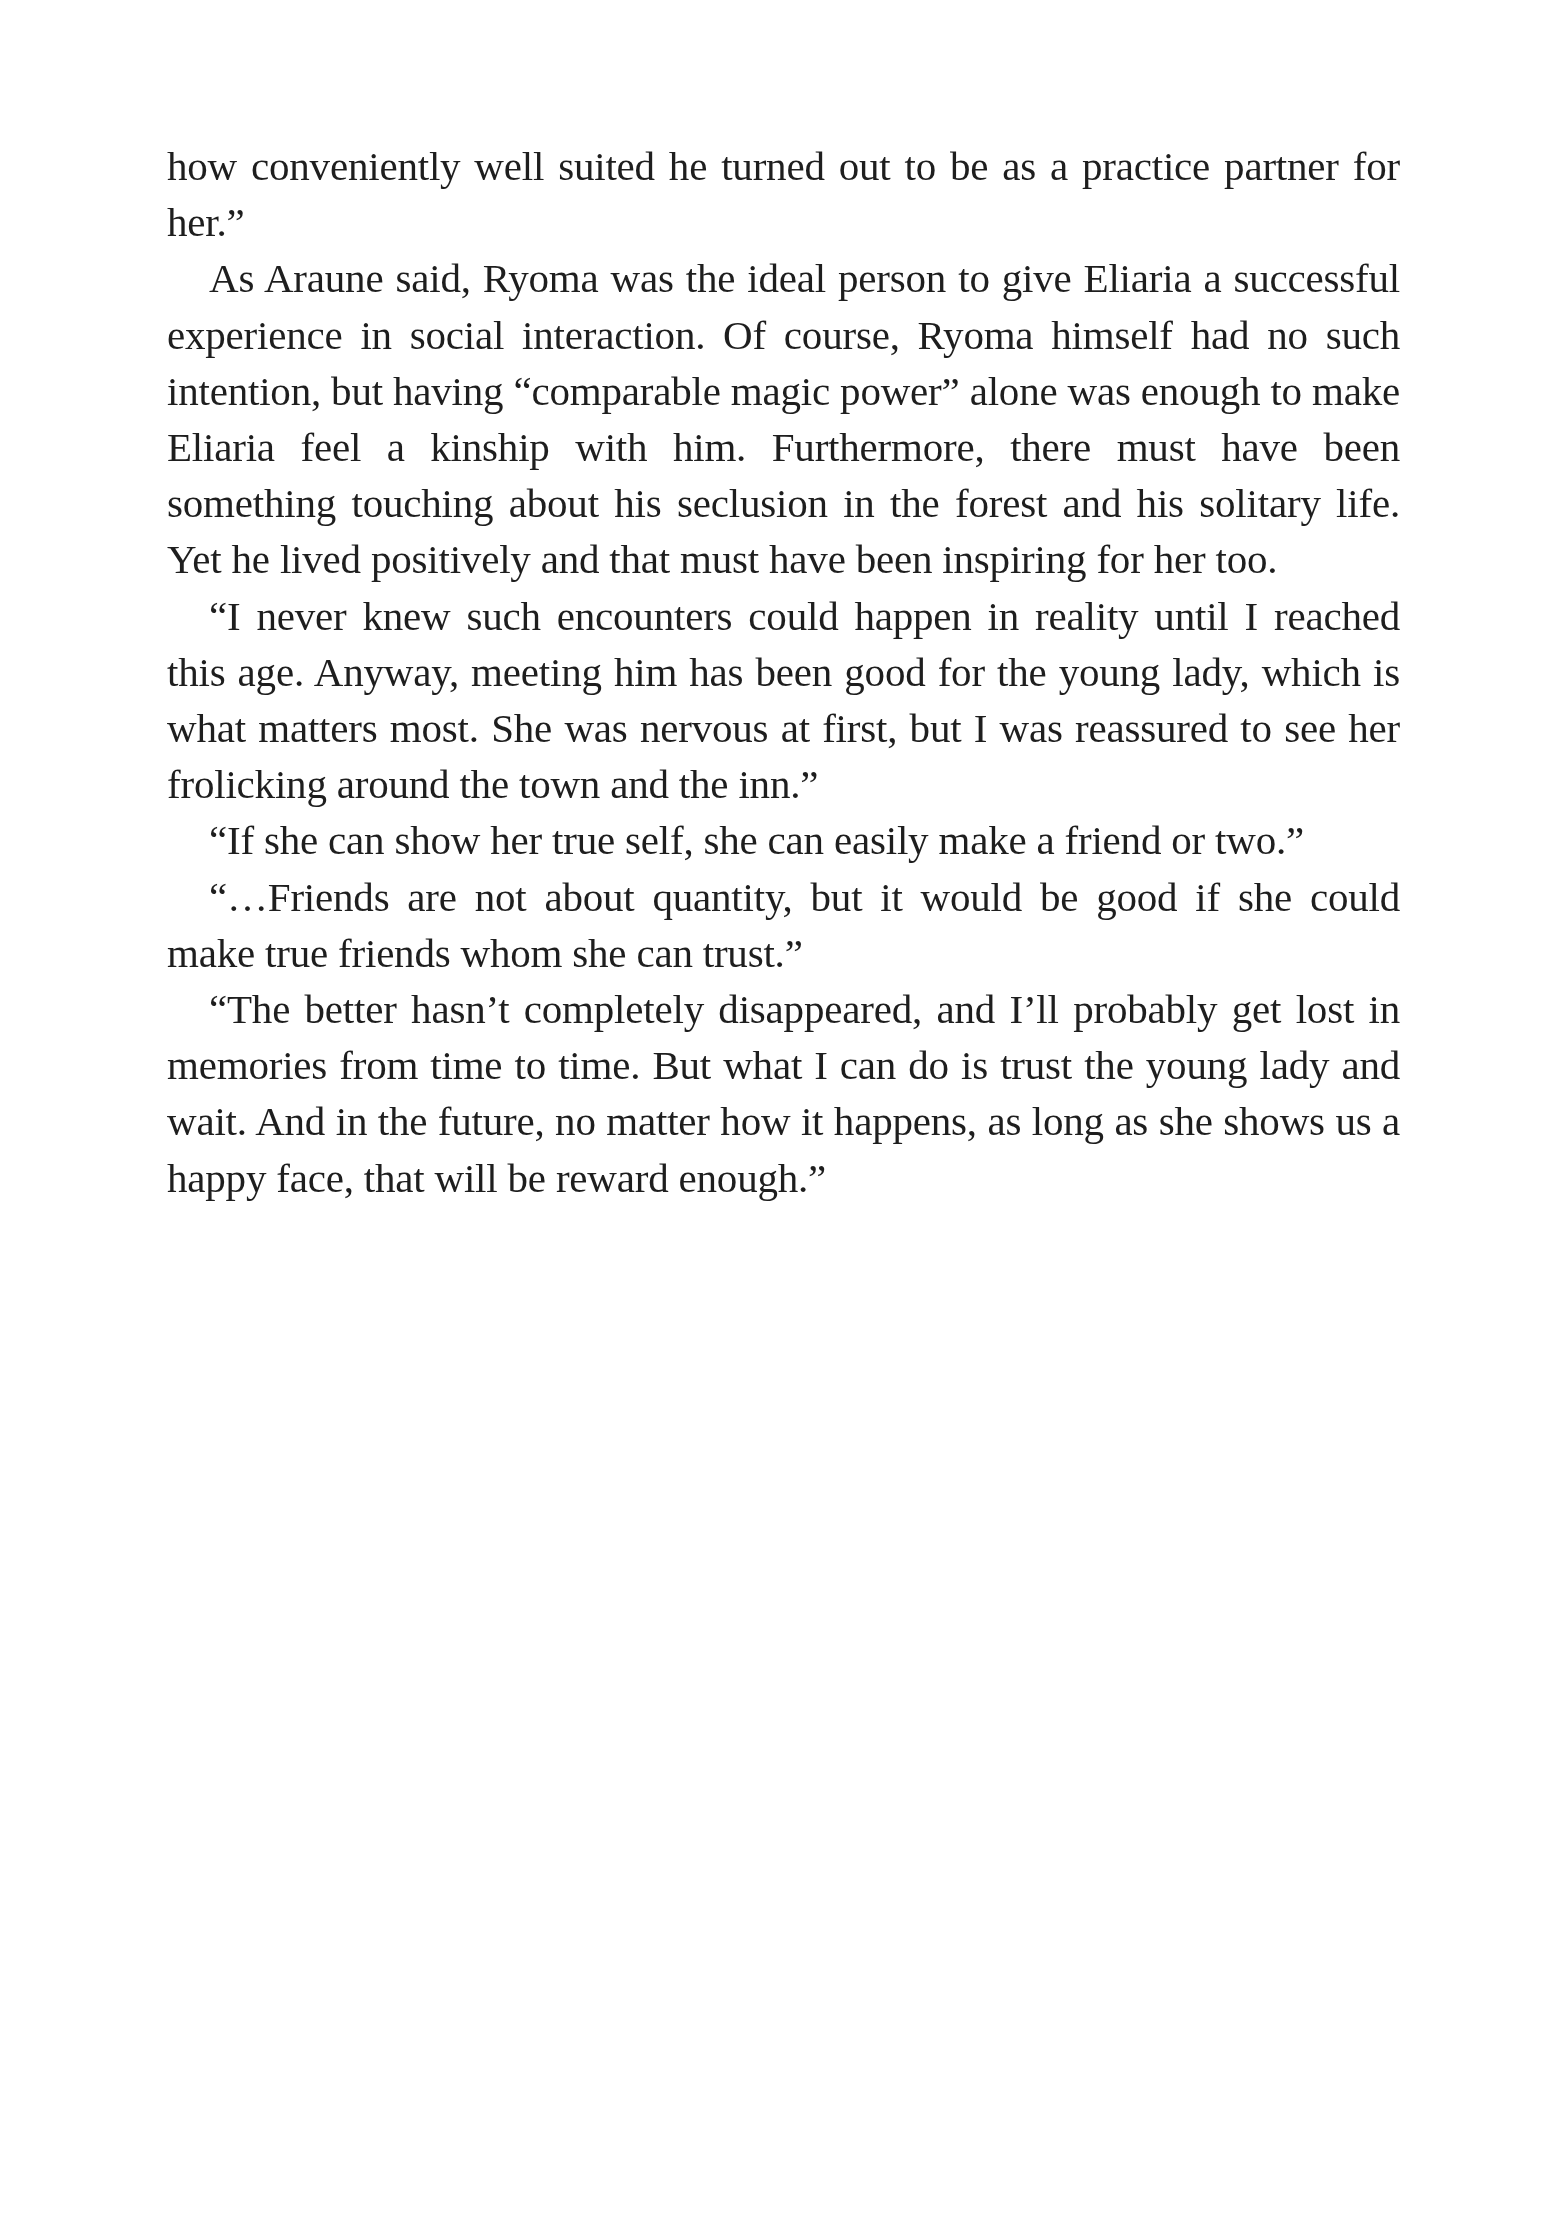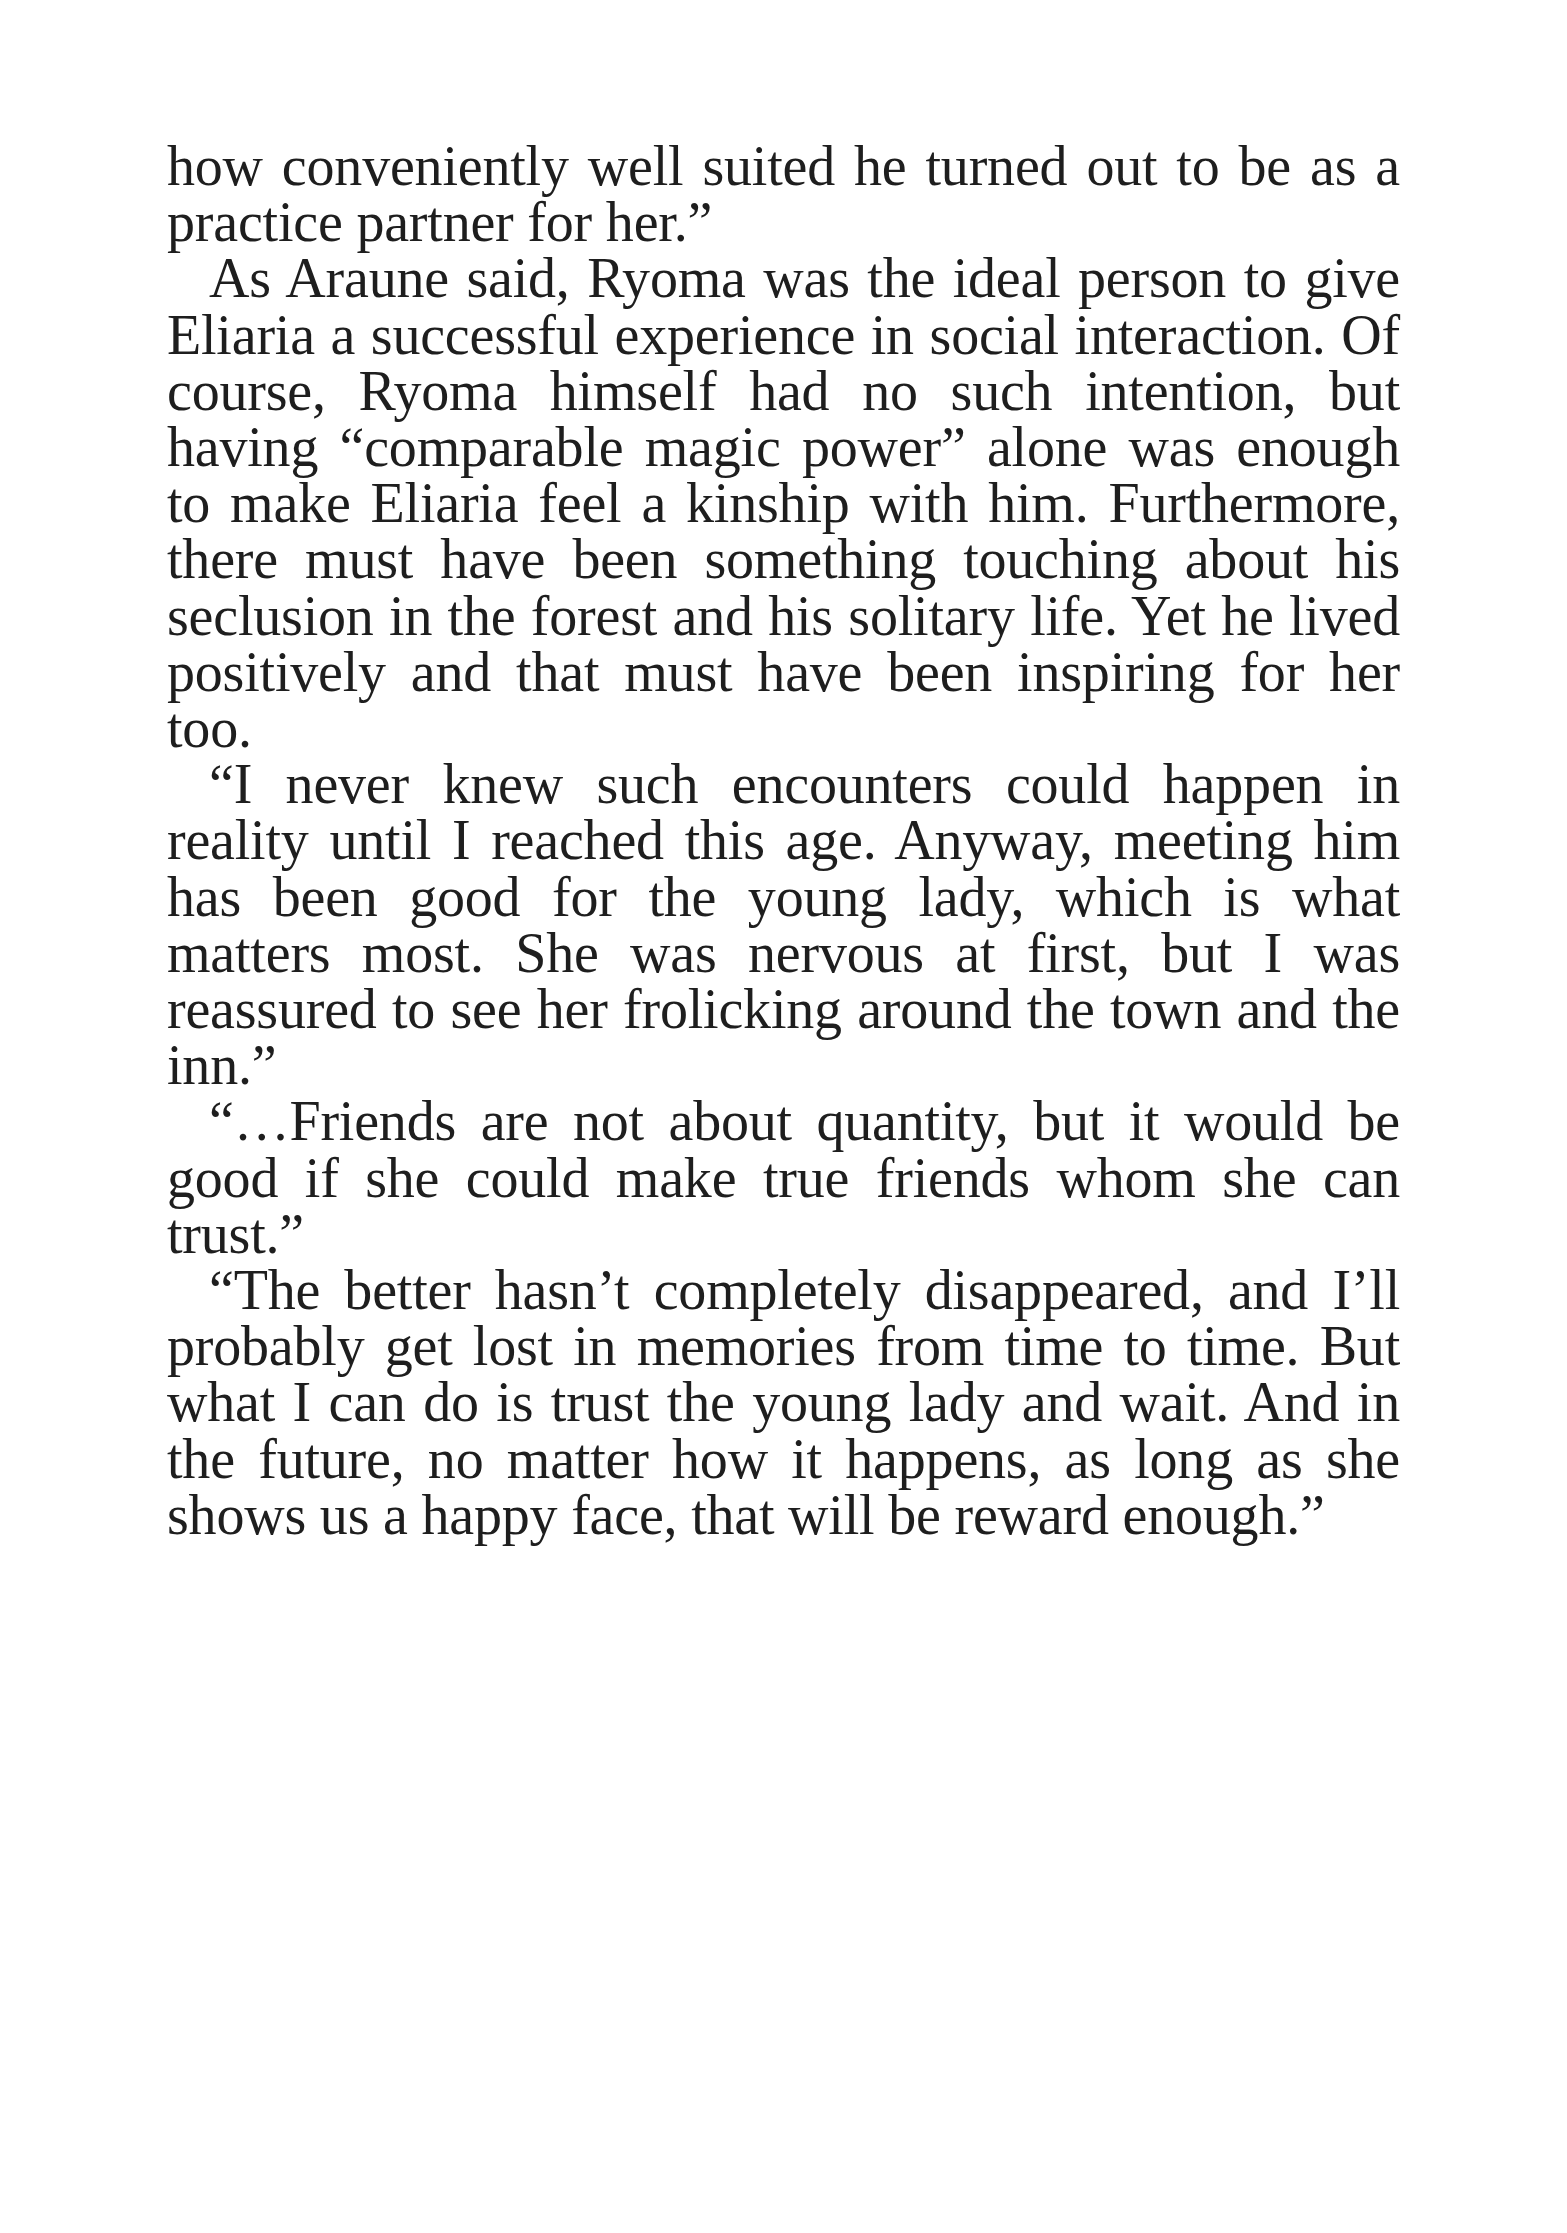--- a/index.html
+++ b/index.html
@@ -19,35 +19,36 @@
     padding: 138px 167px 0 167px;
     background: #ffffff;
   }
   .text-block {
     width: 1233px;
   }
   .para {
     margin: 0;
     padding: 0;
     font-family: "Liberation Serif", "DejaVu Serif", serif;
-    font-size: 56px;
+    font-size: 41px;
     line-height: 56.2px;
     letter-spacing: -0.2px;
     color: #1e1e1e;
     text-align: justify;
     text-align-last: left;
   }
   .para.indent {
     text-indent: 42px;
   }
 </style>
 </head>
 <body>
 
 <div class="page" style="background: rgb(255, 255, 255);">
   <div class="text-block">
       <p class="para" style="color: rgb(30, 30, 30);">how conveniently well suited he turned out to be as a practice partner for her.”</p>
       <p class="para indent" style="color: rgb(30, 30, 30);">As Araune said, Ryoma was the ideal person to give Eliaria a successful experience in social interaction. Of course, Ryoma himself had no such intention, but having “comparable magic power” alone was enough to make Eliaria feel a kinship with him. Furthermore, there must have been something touching about his seclusion in the forest and his solitary life. Yet he lived positively and that must have been inspiring for her too.</p>
       <p class="para indent" style="color: rgb(30, 30, 30);">“I never knew such encounters could happen in reality until I reached this age. Anyway, meeting him has been good for the young lady, which is what matters most. She was nervous at first, but I was reassured to see her frolicking around the town and the inn.”</p>
+      <p class="para indent" style="color: rgb(30, 30, 30);">“If she can show her true self, she can easily make a friend or two.”</p>
       <p class="para indent" style="color: rgb(30, 30, 30);">“…Friends are not about quantity, but it would be good if she could make true friends whom she can trust.”</p>
       <p class="para indent" style="color: rgb(30, 30, 30);">“The better hasn’t completely disappeared, and I’ll probably get lost in memories from time to time. But what I can do is trust the young lady and wait. And in the future, no matter how it happens, as long as she shows us a happy face, that will be reward enough.”</p>
     </div>
 </div>
 
 </body></html>

